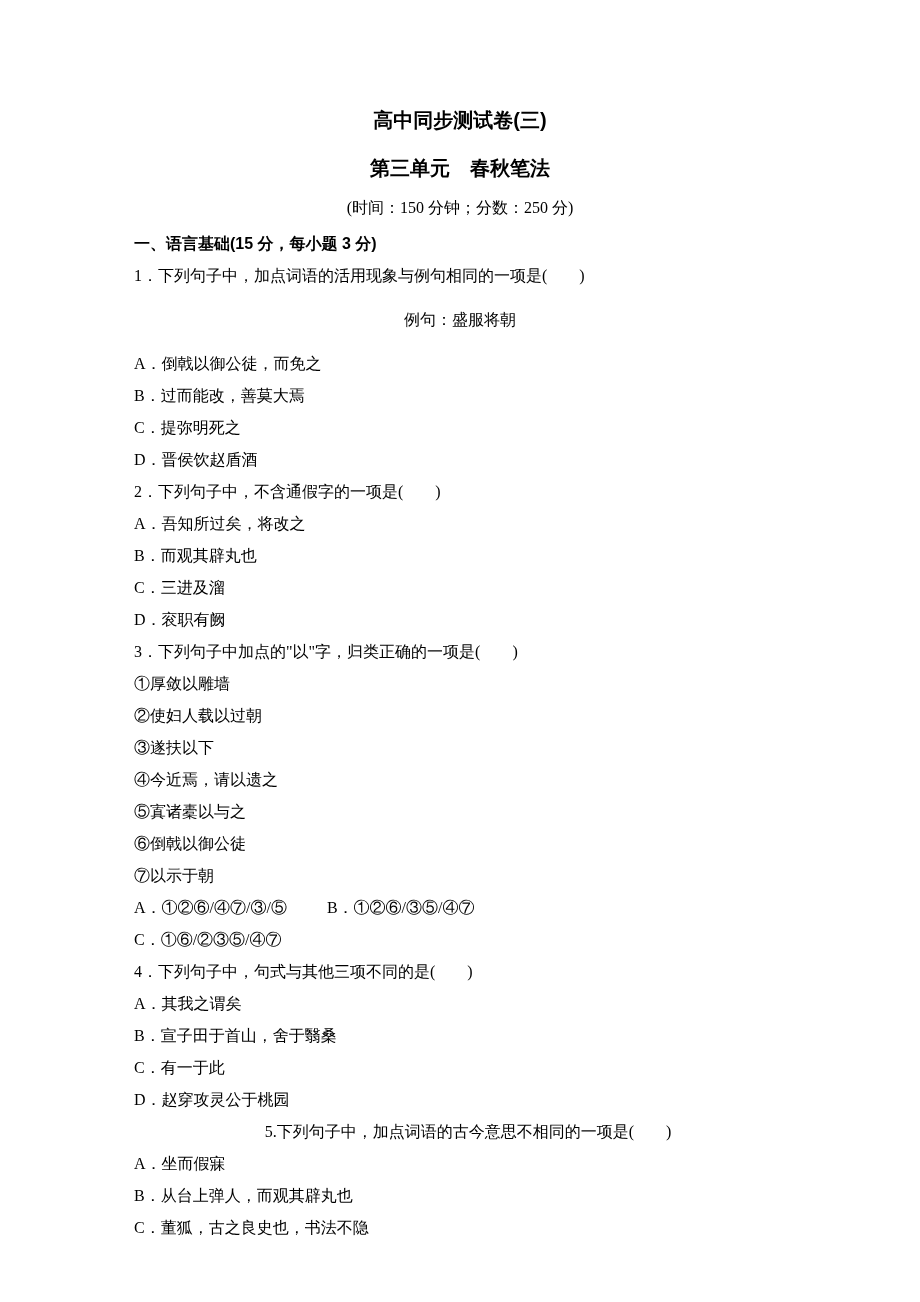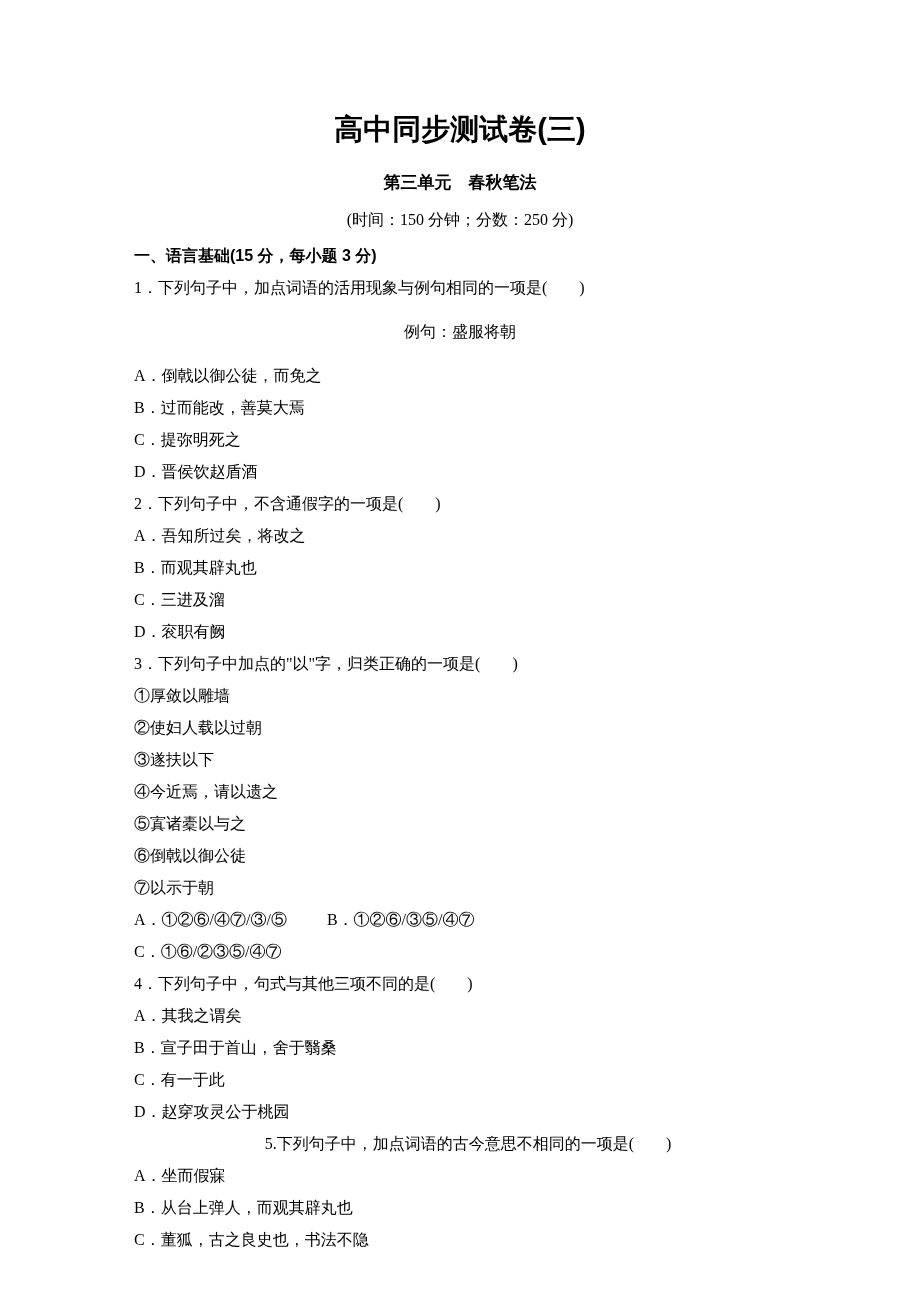--- a/index.html
+++ b/index.html
@@ -10,28 +10,28 @@
       padding: 100px 134px 60px 134px;
       width: 920px;
       box-sizing: border-box;
       font-size: 16px;
       line-height: 2;
     }
     .title {
       text-align: center;
       font-family: "SimHei", "黑体", sans-serif;
       font-weight: bold;
-      font-size: 29px;
+      font-size: 20px;
       margin-bottom: 8px;
     }
     .subtitle {
       text-align: center;
       font-family: "SimHei", "黑体", sans-serif;
       font-weight: bold;
-      font-size: 17px;
+      font-size: 20px;
       margin-bottom: 4px;
     }
     .timing {
       text-align: center;
       font-size: 16px;
       margin-bottom: 4px;
     }
     .section-heading {
       font-family: "SimHei", "黑体", sans-serif;
       font-weight: bold;

